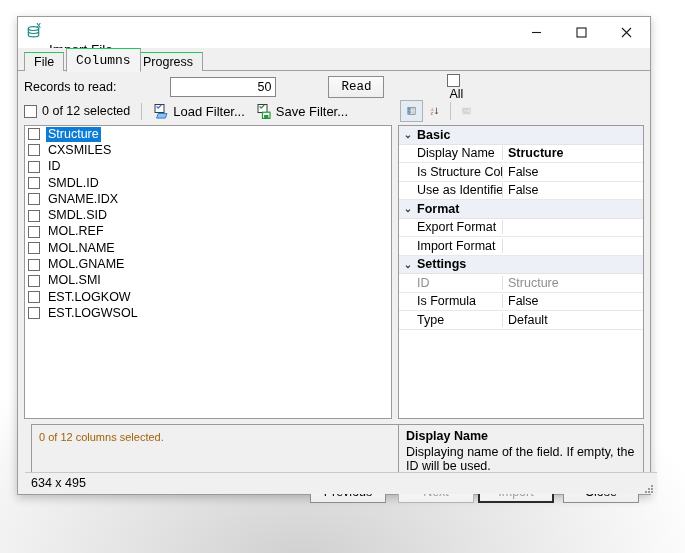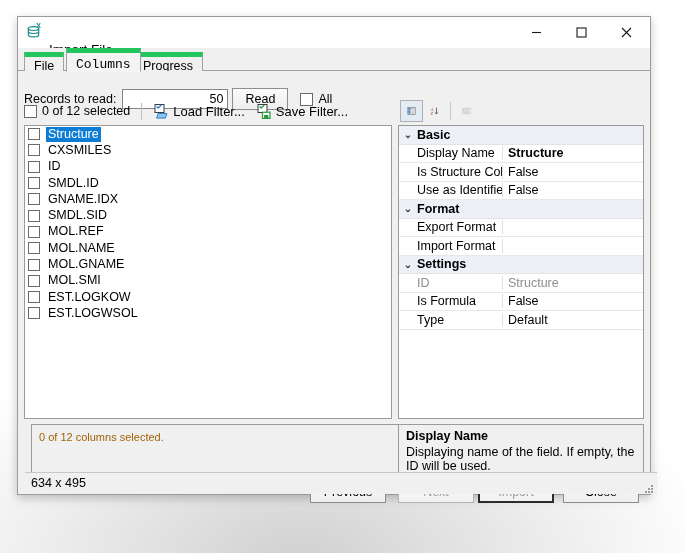--- a/index.html
+++ b/index.html
@@ -88,21 +88,21 @@
     position: absolute;
     top: 4px;
     height: 19px;
     padding: 0 9px;
     font-size: 12.5px;
     line-height: 19px;
     color: #000;
     background: #f0f0f0;
     border-left: 1px solid #a0a0a0;
     border-right: 1px solid #a0a0a0;
-    border-top: 5px solid #22c55e;
+    border-top: 1px solid #22c55e;
     box-sizing: border-box;
     white-space: nowrap;
   }
   .tab.active {
     top: 0px;
     height: 24px;
     line-height: 24px;
     background: #f4f4f4;
     border-bottom: 1px solid #f4f4f4;
     z-index: 3;
@@ -117,24 +117,25 @@
     top: 54px;
     width: 632px;
     height: 423px;
     background: #f0f0f0;
   }
 
   
   #row-records {
     position: absolute;
     left: 6px;
-    top: 17px;
+    top: 5px;
     height: 22px;
     display: flex;
     align-items: center;
+    gap: 48px;
   }
   #lbl-records {
     font-size: 12.5px;
     color: #000;
     margin-right: 6px;
   }
   #input-records {
     width: 106px;
     height: 20px;
     box-sizing: border-box;
@@ -147,29 +148,30 @@
     color: #000;
     outline: none;
   }
   #btn-read {
     margin-left: 4px;
     width: 56px;
     height: 22px;
     box-sizing: border-box;
     border: 1px solid #8d8d8d;
     background: linear-gradient(#fbfbfb, #eeeeee);
-    font-family: Liberation Sans, sans-serif;
+    font-family: Liberation Mono, monospace;
     font-size: 12.5px;
     color: #000;
     cursor: default;
   }
   #chk-all-wrap {
     margin-left: 12px;
     display: flex;
     align-items: center;
+    flex-direction: column;
   }
 
   
   #row-filters {
     position: absolute;
     left: 6px;
     top: 29px;
     height: 22px;
     display: flex;
     align-items: center;

